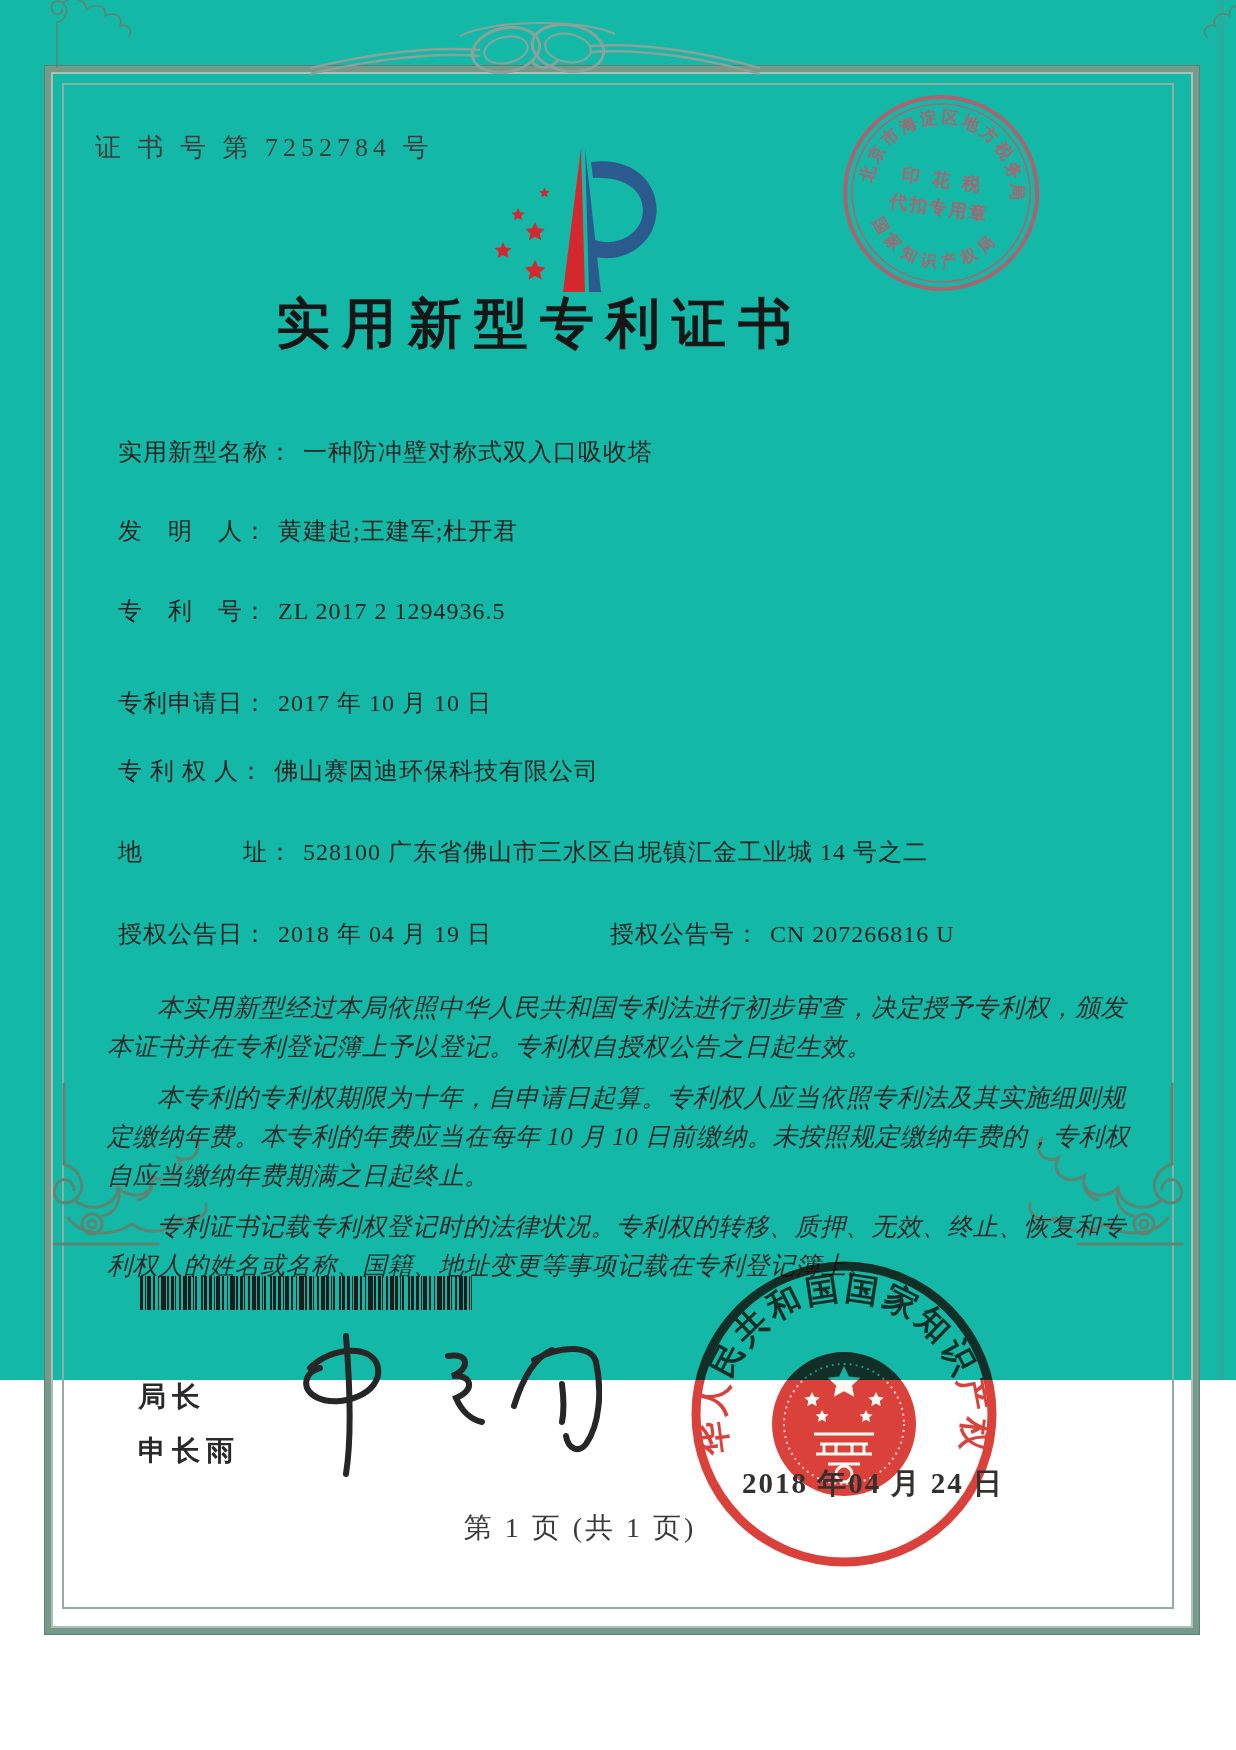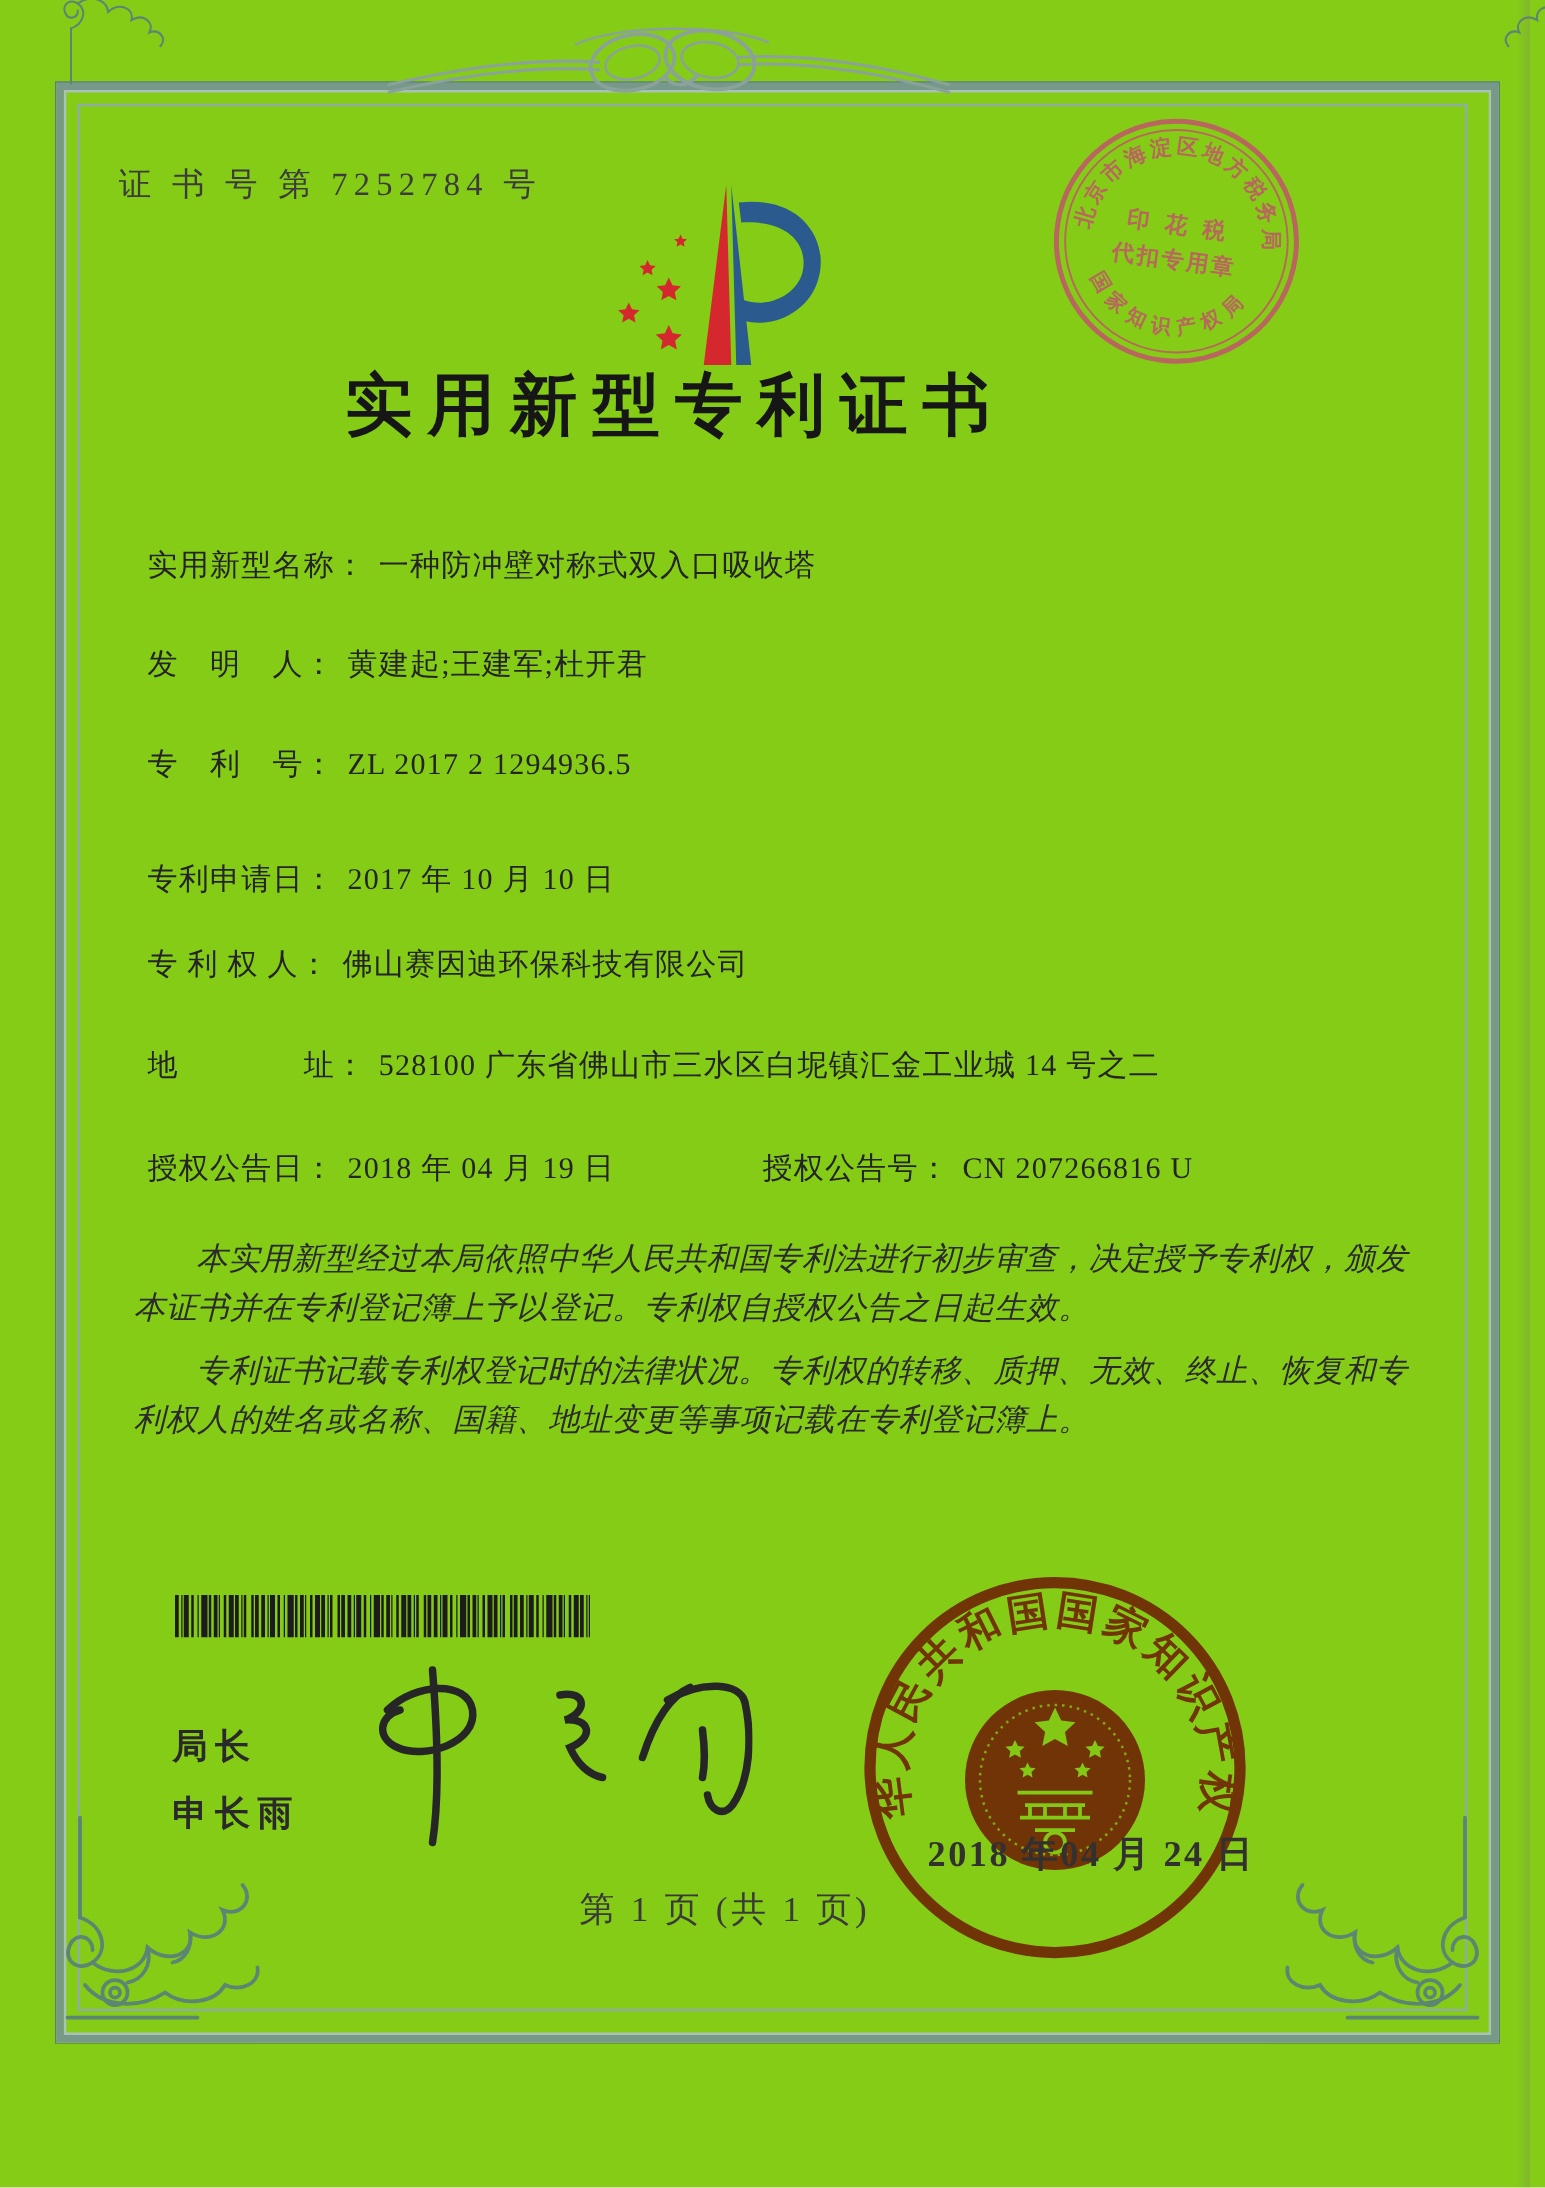--- a/index.html
+++ b/index.html
@@ -1,17 +1,17 @@
 <!DOCTYPE html>
 <html><head>
 <meta charset="utf-8">
 <style>
   html,body{margin:0;padding:0;}
   body{width:1236px;height:1750px;background:#ffffff;font-family:"Liberation Serif","DejaVu Serif",serif;overflow:hidden;}
-  #page{position:relative;width:1236px;height:1750px;background:#84cc16;}
+  #page{position:relative;width:1236px;height:1380px;background:#14b8a6;}
   #page::after{content:"";position:absolute;right:12px;top:0;bottom:0;width:10px;
     background:linear-gradient(90deg,rgba(0,0,0,0),rgba(120,120,120,.25));}
   
   .frame-outer{position:absolute;left:45px;top:66px;width:1142px;height:1556px;
     border:6px solid #76998a;box-shadow:0 0 0 2px #a9c2b6 inset, 0 0 0 1px #5c8172;}
   .frame-inner{position:absolute;left:62px;top:83px;width:1108px;height:1522px;border:2px solid #8fae9f;}
   .corner{position:absolute;width:180px;height:180px;color:#5d8573;}
   .corner svg{width:100%;height:100%;}
   .c-bl{left:48px;bottom:122px;}
   .c-br{right:48px;bottom:122px;transform:scaleX(-1);}
@@ -172,20 +172,21 @@
   </div>
   <div class="row r7">
     <span class="lbl">授权公告日：</span><span class="val">2018 年 04 月 19 日</span>
     <span class="grant-no">
       <span class="lbl">授权公告号：</span><span class="val">CN 207266816 U</span>
     </span>
   </div>
 
   <div class="paras">
     <p>本实用新型经过本局依照中华人民共和国专利法进行初步审查，决定授予专利权，颁发本证书并在专利登记簿上予以登记。专利权自授权公告之日起生效。</p>
+    <p>本专利的专利权期限为十年，自申请日起算。专利权人应当依照专利法及其实施细则规定缴纳年费。本专利的年费应当在每年 10 月 10 日前缴纳。未按照规定缴纳年费的，专利权自应当缴纳年费期满之日起终止。</p>
     <p>专利证书记载专利权登记时的法律状况。专利权的转移、质押、无效、终止、恢复和专利权人的姓名或名称、国籍、地址变更等事项记载在专利登记簿上。</p>
   </div>
 
   <div class="barcode">
     <svg viewBox="0 0 332 34" preserveAspectRatio="none">
       <line x1="0" y1="17" x2="332" y2="17" stroke="#1c1c1c" stroke-width="34" stroke-dasharray="3,2,1,1,4,2,2,3,1,2,5,1,2,2,3,1,1,3,2,2,4,1,3,2,1,1,2,4,2,1,3,2"></line>
     </svg>
   </div>
 
   <div class="director">

